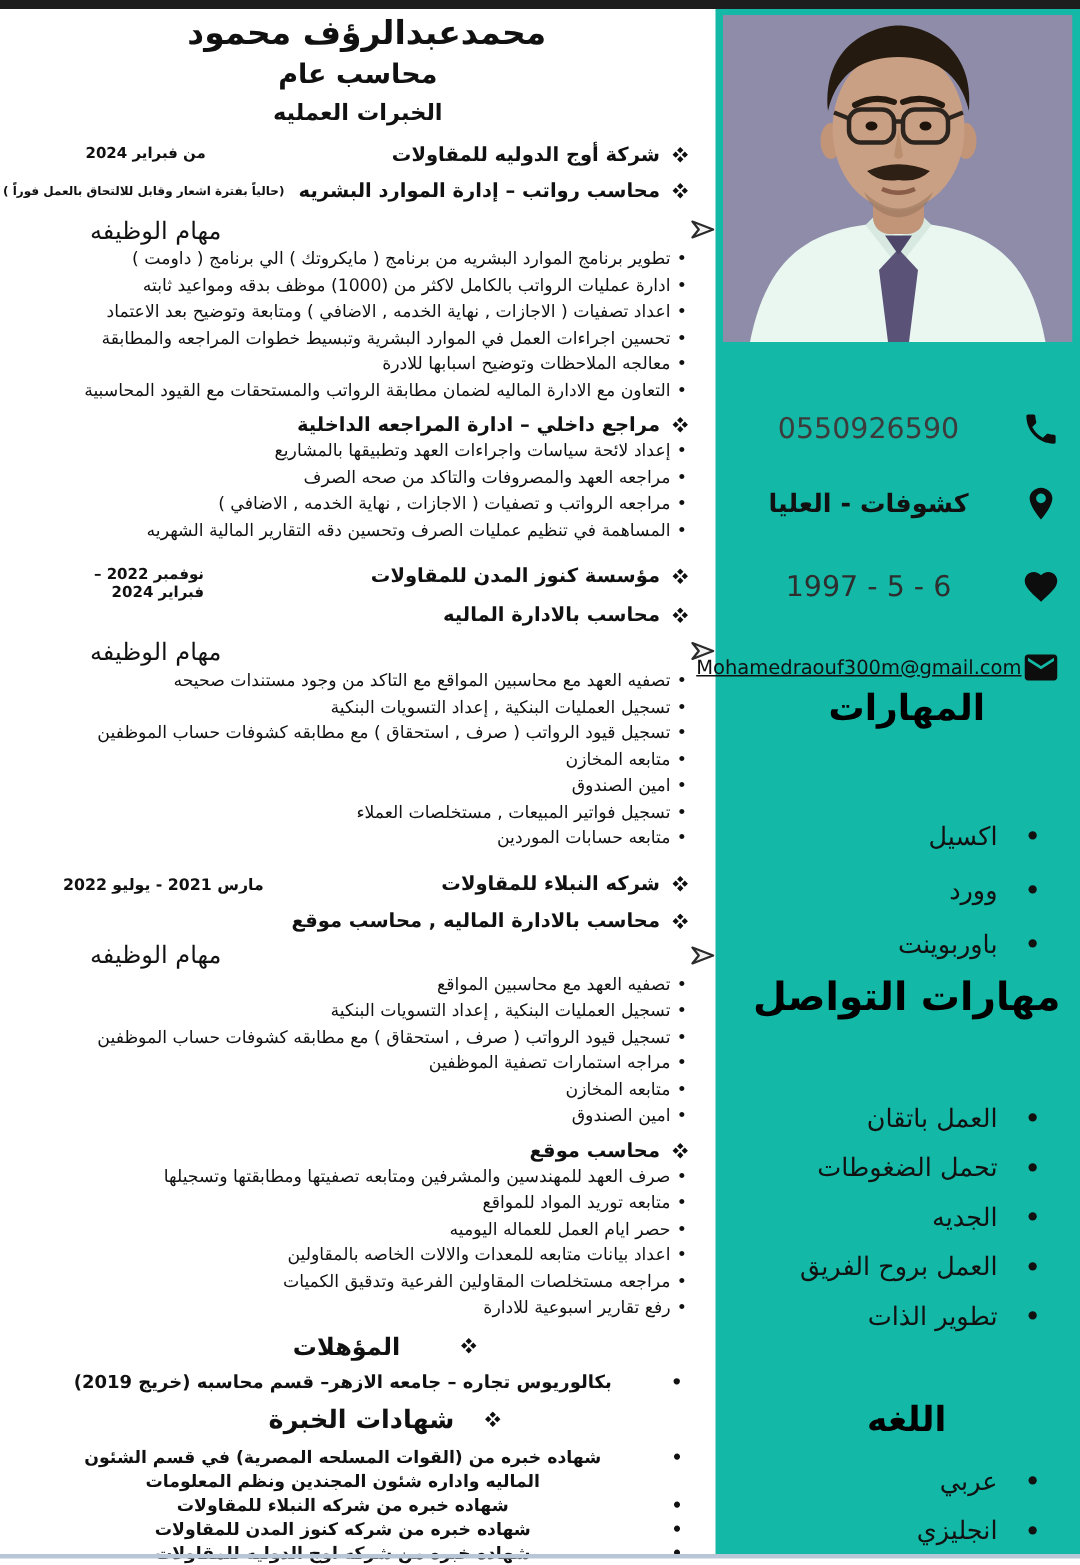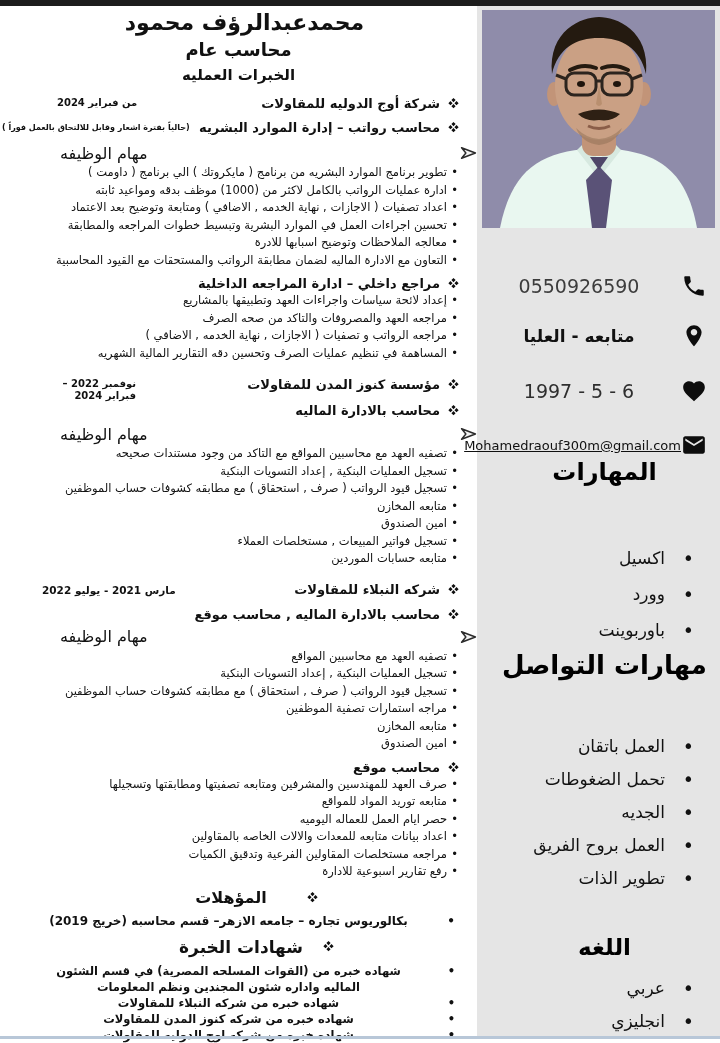--- a/index.html
+++ b/index.html
@@ -49,21 +49,21 @@
 
   ul.center-list { list-style:none; margin:4px 0 0; padding:0; }
   ul.center-list li { position:relative; text-align:center; padding:0 60px 0 40px;
                       font-weight:bold; }
   ul.center-list li::before { content:"•"; position:absolute; right:22px; top:0; }
   ul.qual-list li { font-size:12px; line-height:17px; }
   ul.cert-list li { font-size:11.5px; line-height:16px; }
 
   
   .sidebar { position:absolute; left:477px; top:6px; width:243px; height:1030px;
-             background:#e5e5e5; direction:rtl; }
+             background:#14b8a6; direction:rtl; }
   .photo { position:absolute; top:4px; right:5px; width:233px; height:218px; }
   .photo svg { display:block; width:233px; height:218px; }
 
   .c-row { position:absolute; left:0; right:0; height:30px; display:flex; align-items:center;
            padding-right:13px; box-sizing:border-box; }
   .c-icon { flex:0 0 auto; display:flex; width:26px; height:26px; }
   .c-icon svg { width:26px; height:26px; fill:#0d0d0d; }
   .c-text { flex:1; text-align:center; }
   .c-phone { top:265px; } .c-phone .c-text { font-size:19px; color:#3c3c3c; direction:ltr; }
   .c-loc { top:315px; }   .c-loc .c-text { font-size:17px; font-weight:bold; }
@@ -307,21 +307,21 @@
       </span>
     <span class="c-text">0550926590</span>
   </div>
 
   <div class="c-row c-loc">
     <span class="c-icon">
         <svg viewBox="0 0 24 24">
           <path d="M12 2C8.13 2 5 5.13 5 8.5c0 5.25 7 13 7 13s7-7.75 7-13C19 5.13 15.87 2 12 2zm0 9.5c-1.66 0-3-1.34-3-3s1.34-3 3-3 3 1.34 3 3-1.34 3-3 3z"></path>
         </svg>
       </span>
-    <span class="c-text">متابعه - العليا</span>
+    <span class="c-text">كشوفات - العليا</span>
   </div>
 
   <div class="c-row c-dob">
     <span class="c-icon">
         <svg viewBox="0 0 24 24">
           <path d="M12 21.35l-1.45-1.32C5.4 15.36 2 12.28 2 8.5 2 5.42 4.42 3 7.5 3c1.74 0 3.41.81 4.5 2.09C13.09 3.81 14.76 3 16.5 3 19.58 3 22 5.42 22 8.5c0 3.78-3.4 6.86-8.55 11.54L12 21.35z"></path>
         </svg>
       </span>
     <span class="c-text">1997 - 5 - 6</span>
   </div>

